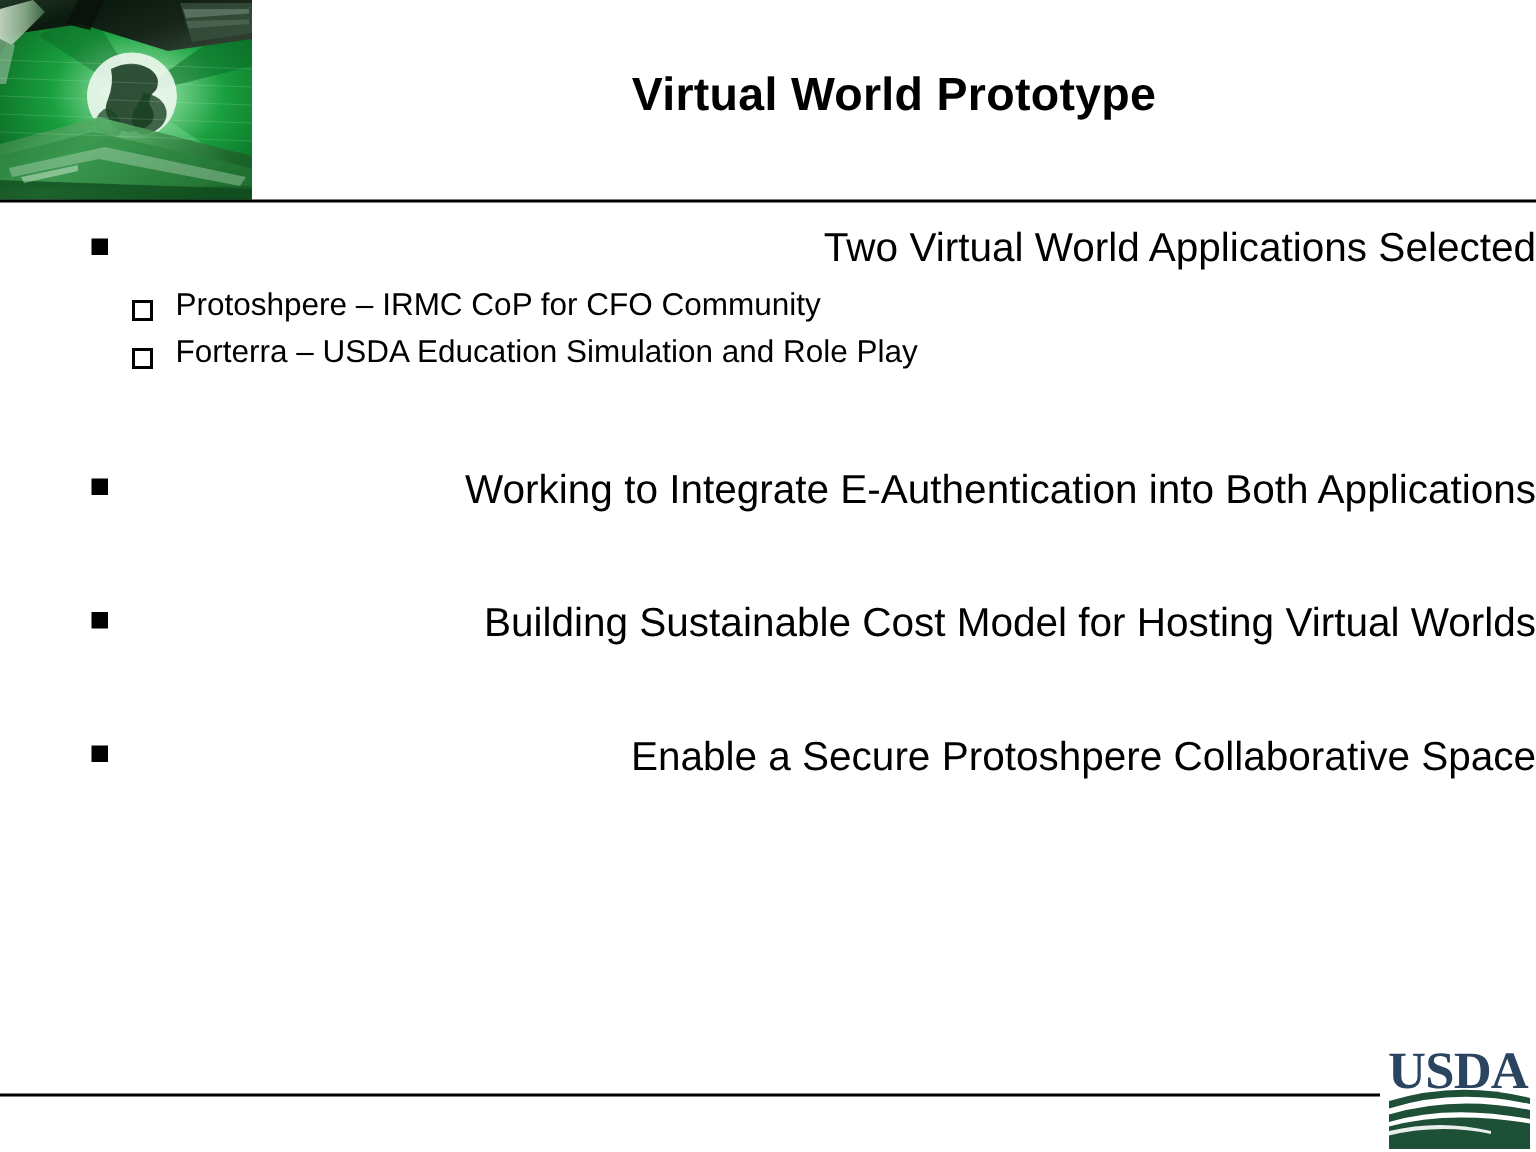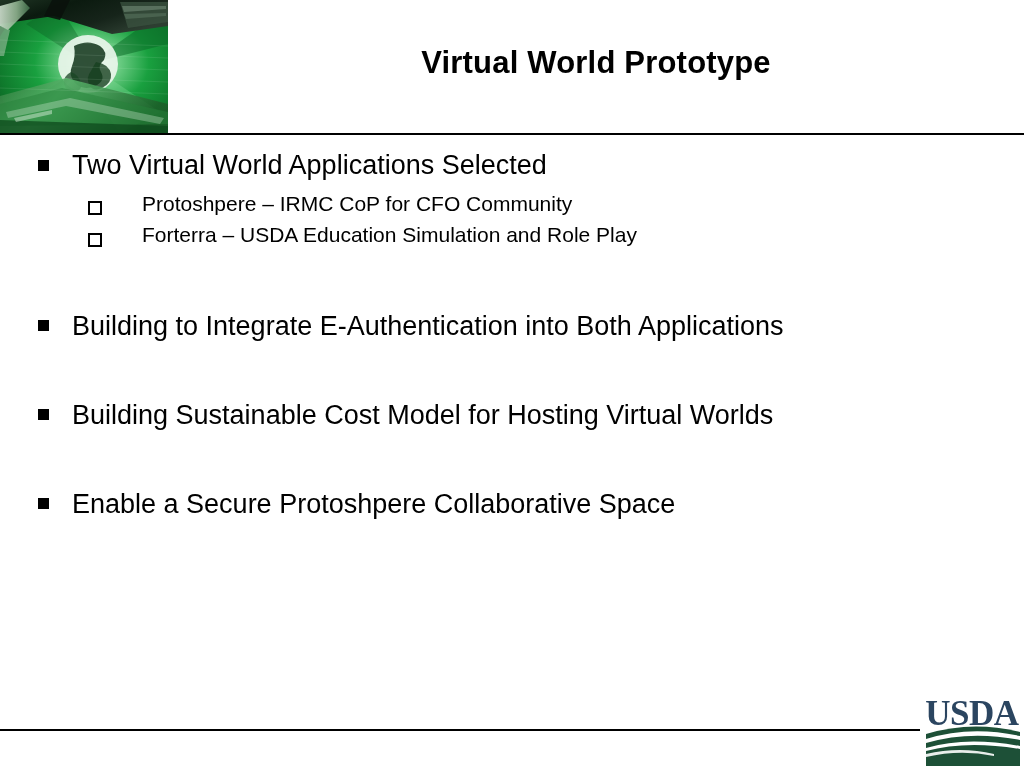--- a/index.html
+++ b/index.html
@@ -74,20 +74,21 @@
 
   .bullet-l1 {
     position: relative;
     display: flex;
     align-items: flex-start;
     padding-left: 38px;
     margin-top: 0;
     font-size: 27px;
     line-height: 1.18;
     color: #000000;
+    text-align: right;
   }
   .bullet-l1 .marker {
     flex: 0 0 auto;
     width: 34px;
     font-size: 15px;
     line-height: 1.9;
     color: #000000;
   }
   .bullet-l1 .marker .sq-filled {
     display: inline-block;
@@ -117,21 +118,20 @@
   .bullet-l2 .marker .sq-hollow {
     display: inline-block;
     width: 10px;
     height: 10px;
     border: 2px solid #000000;
     background: transparent;
     vertical-align: middle;
   }
   .bullet-l2 .text {
     flex: 1 1 auto;
-    margin-left: 25px;
   }
 
   .gap-sm { height: 9px; }
   .gap-lg { height: 57px; }
 
   
   .footer-rule {
     position: absolute;
     left: 0;
     top: 729px;
@@ -245,21 +245,21 @@
         <span class="marker"><span class="sq-hollow"></span></span>
         <span class="text">Forterra – USDA Education Simulation and Role Play</span>
       </div>
     </div>
 
     <div class="gap-lg"></div>
 
     <div class="bullet-group">
       <div class="bullet-l1">
         <span class="marker"><span class="sq-filled"></span></span>
-        <span class="text">Building to Integrate E-Authentication into Both Applications</span>
+        <span class="text">Working to Integrate E-Authentication into Both Applications</span>
       </div>
     </div>
 
     <div class="gap-lg"></div>
 
     <div class="bullet-group">
       <div class="bullet-l1">
         <span class="marker"><span class="sq-filled"></span></span>
         <span class="text">Building Sustainable Cost Model for Hosting Virtual Worlds</span>
       </div>

